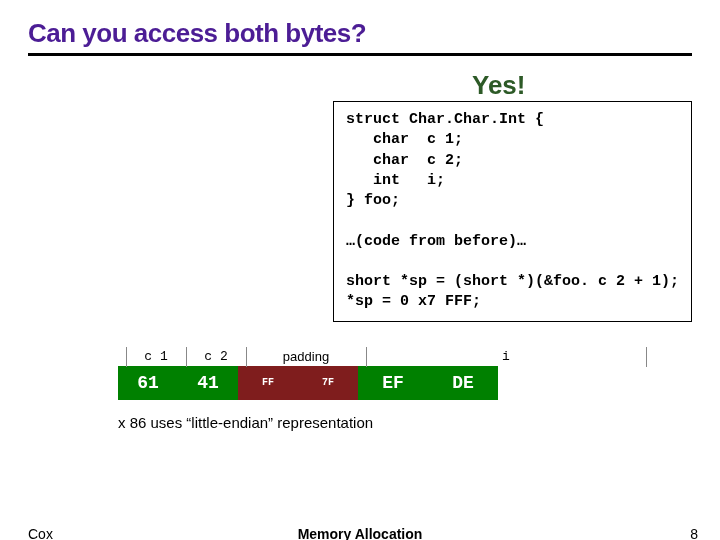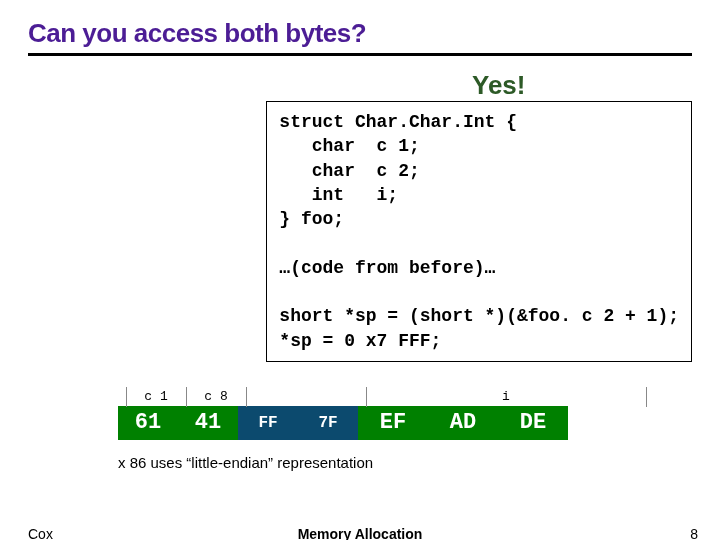--- a/index.html
+++ b/index.html
@@ -42,21 +42,21 @@
     font-weight: bold;
     color: #2d5a27;
     width: 220px;
     flex: 0 0 auto;
   }
   .codebox {
     border: 1px solid #000;
     padding: 8px 12px;
     font-family: "Courier New", monospace;
     font-weight: bold;
-    font-size: 18px;
+    font-size: 15px;
     line-height: 1.35;
     flex: 1;
     white-space: pre;
     box-sizing: border-box;
   }
   .mem-wrap {
     margin-top: 26px;
     margin-left: 90px;
     width: 560px;
   }
@@ -89,26 +89,26 @@
   .pad-lab { font-family: Verdana, Arial, sans-serif; font-size: 13px; }
   .bytes-row {
     display: flex;
   }
   .byte {
     height: 34px;
     line-height: 34px;
     text-align: center;
     font-family: "Courier New", monospace;
     font-weight: bold;
-    font-size: 22px;
+    font-size: 18px;
     color: #fff;
     box-sizing: border-box;
   }
   .byte.green { background: #008000; }
-  .byte.olive { background: #0c4a6e; font-size: 16px; }
+  .byte.olive { background: #7f1d1d; font-size: 10px; }
   .footnote {
     font-size: 15px;
     margin-top: 14px;
     padding-right: 4px;
   }
   .footer {
     position: absolute;
     bottom: 14px;
     left: 0;
     width: 720px;
@@ -135,35 +135,34 @@
 
 …(code from before)…
 
 short *sp = (short *)(&amp;foo. c 2 + 1);
 *sp = 0 x7 FFF;</div>
   </div>
 
   <div class="mem-wrap">
     <div class="labels-row">
       <div class="lab" style="width:60px"><span class="tick-l"></span><span class="txt">c 1</span><span class="tick-r"></span></div>
-      <div class="lab" style="width:60px"><span class="txt">c 8</span><span class="tick-r"></span></div>
-      <div class="lab" style="width:120px"><span class="tick-r"></span></div>
+      <div class="lab" style="width:60px"><span class="txt">c 2</span><span class="tick-r"></span></div>
+      <div class="lab" style="width:120px"><span class="txt pad-lab">padding</span><span class="tick-r"></span></div>
       <div class="lab" style="width:280px"><span class="txt">i</span><span class="tick-r"></span></div>
     </div>
     <div class="bytes-row">
       <div class="byte green" style="width:60px">61</div>
       <div class="byte green" style="width:60px">41</div>
       <div class="byte olive" style="width:60px">
         <span>FF</span>
       </div>
       <div class="byte olive" style="width:60px">
         <span>7F</span>
       </div>
       <div class="byte green" style="width:70px">EF</div>
-      <div class="byte green" style="width:70px">AD</div>
       <div class="byte green" style="width:70px">DE</div>
     </div>
     <div class="footnote">x 86 uses “little-endian” representation</div>
   </div>
 
   <div class="footer">
     <span class="author">Cox</span>
     <span class="center">Memory Allocation</span>
     <span class="page">8</span>
   </div>

